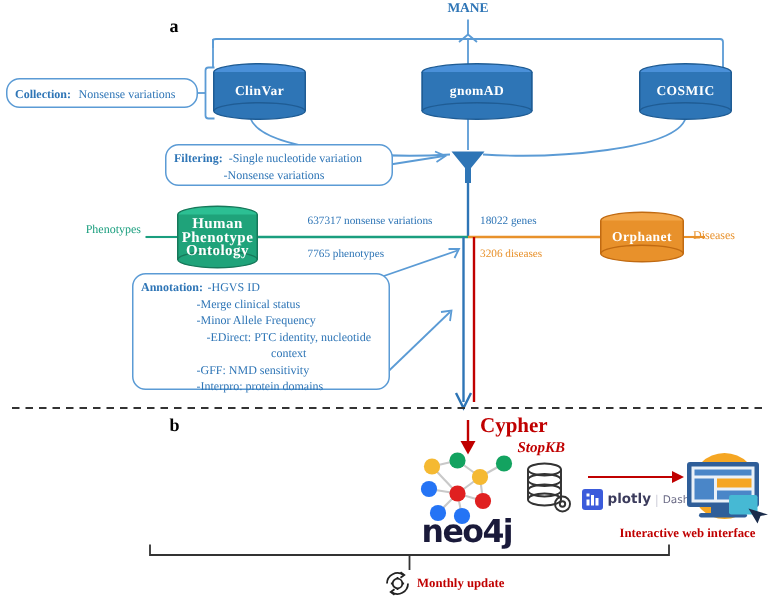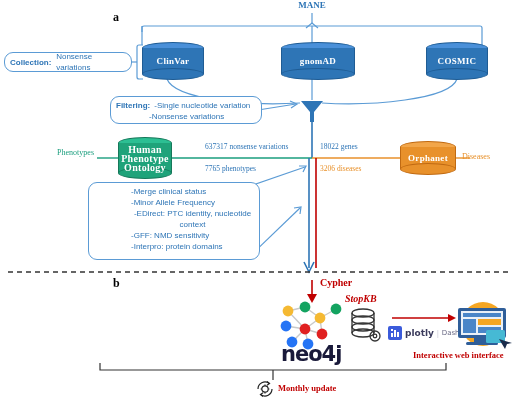--- a/index.html
+++ b/index.html
@@ -24,21 +24,21 @@
   .green .top{background:#2CBF93;border:1px solid #16785A;box-sizing:border-box;}
   .green .bot{background:#1FA37A;border:1px solid #16785A;box-sizing:border-box;}
   .orange .body{background:#E8912B;border-left:1px solid #C06A12;border-right:1px solid #C06A12;}
   .orange .top{background:#F2A64A;border:1px solid #C06A12;box-sizing:border-box;}
   .orange .bot{background:#E8912B;border:1px solid #C06A12;box-sizing:border-box;}
   .hpo .lbl{font-size:10px;line-height:9px;}
 
   
   .rbox{position:absolute;box-sizing:border-box;border:1px solid #5B9BD5;border-radius:9px;
         background:#fff;color:#2E75B6;font-size:8px;line-height:11px;padding:3px 5px;
-        font-family:Liberation Sans, sans-serif;}
+        font-family:Liberation Serif, serif;}
   .rbox b{font-weight:bold;}
 
   .txt{position:absolute;font-family:"Liberation Serif",serif;}
   .t-blue{color:#2E75B6;}
   .t-orange{color:#E8912B;}
   .t-green{color:#1A9E7E;}
   .t-red{color:#C00000;}
   svg{position:absolute;left:0;top:0;overflow:visible;}
   .neo4j-word{font-family:"DejaVu Sans",sans-serif;font-weight:bold;color:#1a1a3a;font-size:21px;letter-spacing:-1px;}
   .plotly-box{position:absolute;display:flex;align-items:center;gap:3px;}
@@ -164,30 +164,35 @@
 </div>
 
 <div class="txt t-orange" style="left:462px;top:152px;font-size:8px;">Diseases</div>
 
 <div class="txt t-blue" style="left:205px;top:142px;font-size:7.5px;">637317 nonsense variations</div>
 <div class="txt t-blue" style="left:320px;top:142px;font-size:7.5px;">18022 genes</div>
 <div class="txt t-blue" style="left:205px;top:164px;font-size:7.5px;">7765 phenotypes</div>
 <div class="txt t-orange" style="left:320px;top:164px;font-size:7.5px;">3206 diseases</div>
 
 <div class="rbox" style="left:88px;top:182px;width:172px;height:78px;">
+  <div style="display:flex;">
+    <b>Annotation:</b>
+    <span style="display:inline-block;width:3px;"></span>
+    <span>-HGVS ID</span>
+  </div>
   <div style="padding-left:37px;">-Merge clinical status</div>
   <div style="padding-left:37px;">-Minor Allele Frequency</div>
   <div style="padding-left:37px;text-align:center;">-EDirect: PTC identity, nucleotide context</div>
   <div style="padding-left:37px;">-GFF: NMD sensitivity</div>
   <div style="padding-left:37px;">-Interpro: protein domains</div>
 </div>
 
 <div class="panel-letter abs" style="left:113px;top:276px;">b</div>
 
-<div class="txt t-red" style="left:320px;top:277px;font-size:10px;font-weight:bold;">Cypher</div>
+<div class="txt t-red" style="left:320px;top:277px;font-size:14px;font-weight:bold;">Cypher</div>
 
 <svg width="90" height="60" style="left:272px;top:298px;">
   <g stroke="#c9c9c9" stroke-width="1.4">
     <line x1="16" y1="13" x2="33" y2="9"></line>
       <line x1="33" y1="9" x2="48" y2="20"></line>
     <line x1="48" y1="20" x2="64" y2="11"></line>
       <line x1="48" y1="20" x2="33" y2="31"></line>
     <line x1="33" y1="31" x2="16" y2="13"></line>
       <line x1="33" y1="31" x2="14" y2="28"></line>
     <line x1="33" y1="31" x2="20" y2="44"></line>

